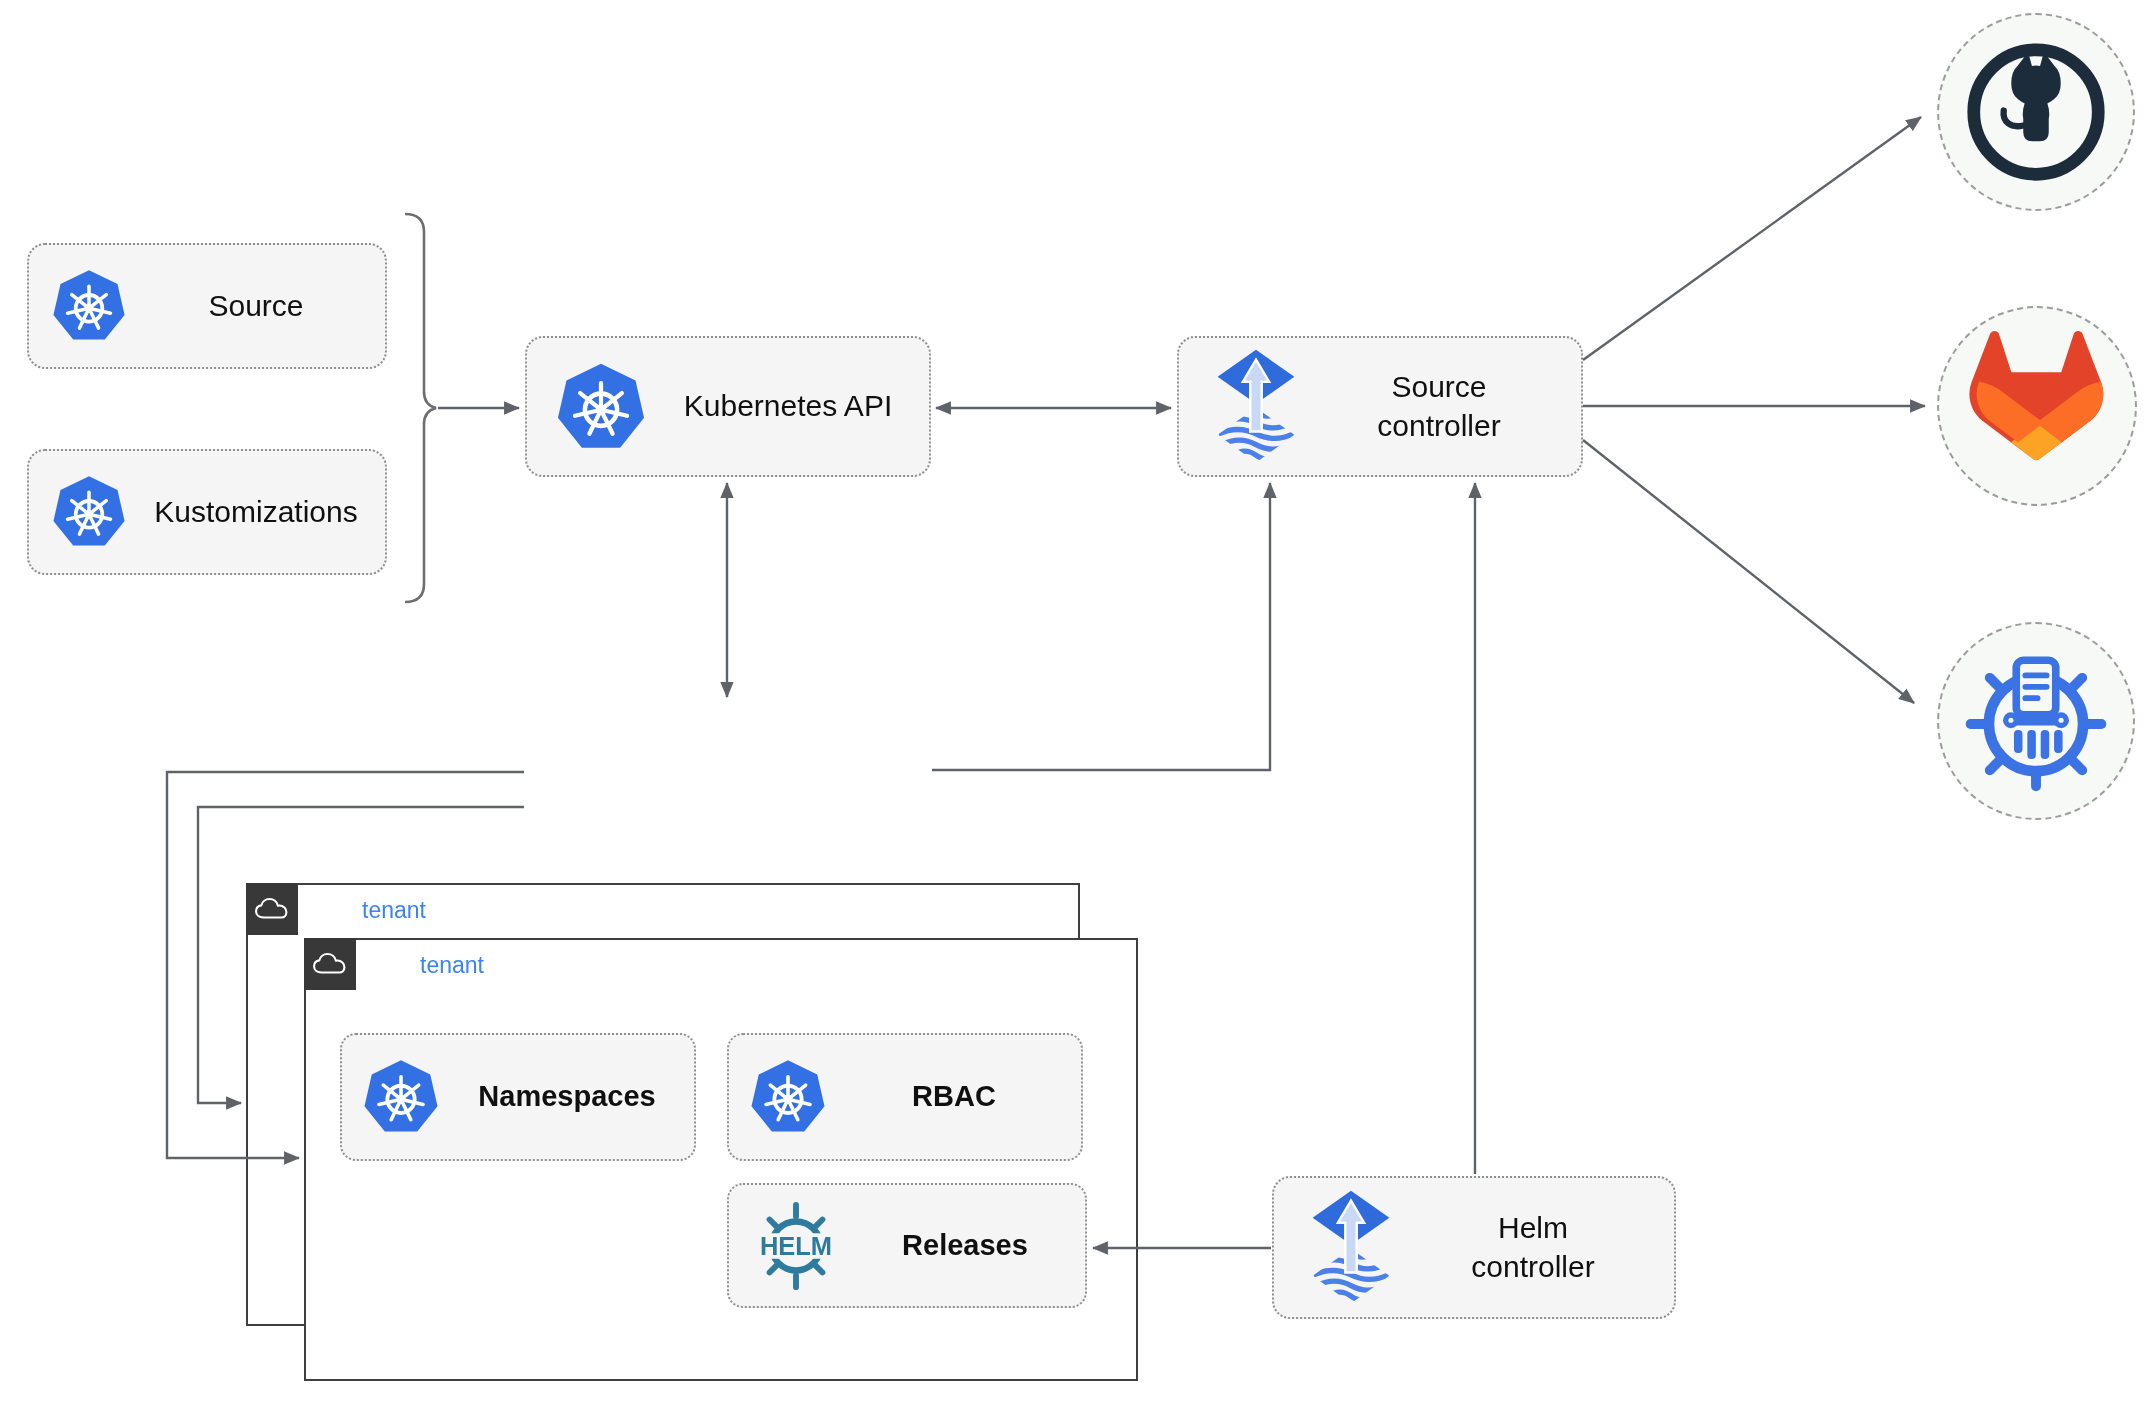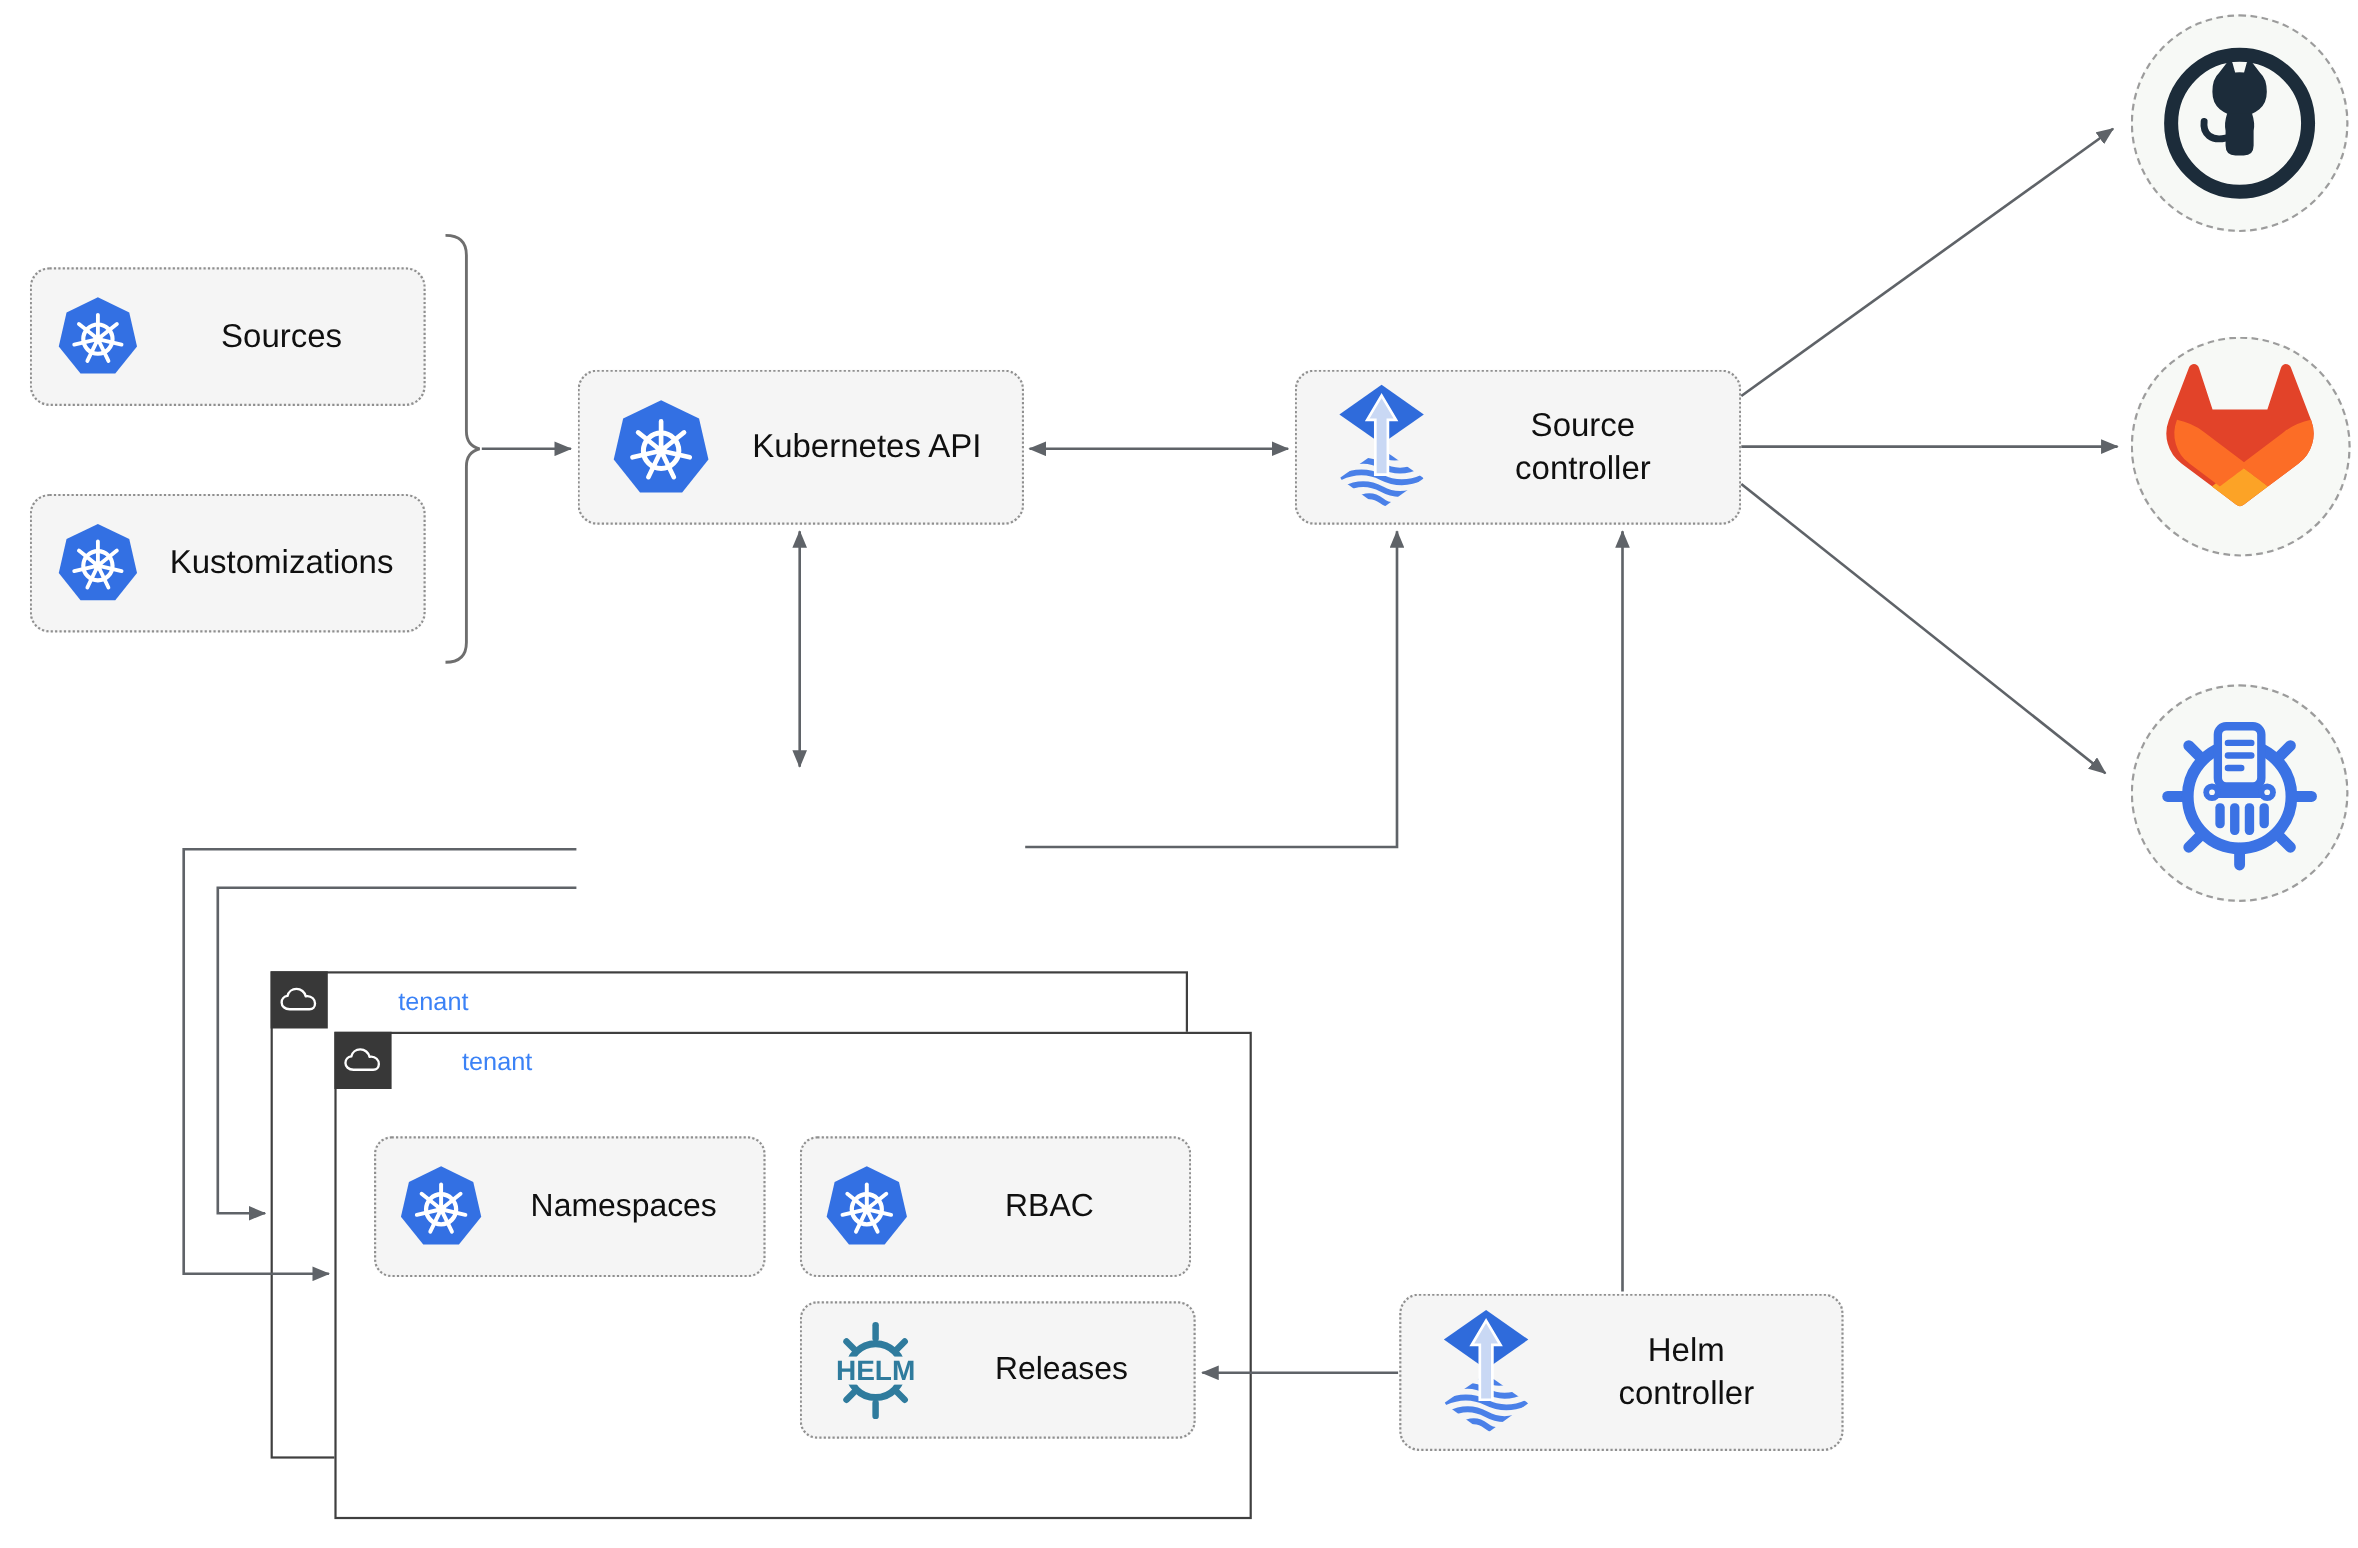--- a/index.html
+++ b/index.html
@@ -9,21 +9,21 @@
   }
   
   .node{
     position:absolute;box-sizing:border-box;background:#f5f5f5;
     border:2px dotted #8f8f8f;border-radius:18px;
     display:flex;align-items:center;z-index:20;
   }
   .node .lbl{flex:1;text-align:center;font-size:30px;color:#101010;line-height:1.28;}
   .node .lbl.wrap{max-width:180px;margin:0 auto;}
   .node .ic{flex:0 0 auto;}
-  .small .lbl{font-size:29px;}
+  .small .lbl{font-size:29px;font-weight:bold;}
   
   .tenant{
     position:absolute;box-sizing:border-box;background:#ffffff;
     border:2.5px solid #3f3f3f;
   }
   .tenant .badge{
     position:absolute;top:-2.5px;left:-2.5px;width:52px;height:52px;
     background:#383838;display:flex;align-items:center;justify-content:center;
   }
   .tenant .tlbl{position:absolute;left:66px;top:12px;font-size:23px;color:#3b82f6;margin-left:48px;}
@@ -96,21 +96,21 @@
           <use href="#sym-cloud"></use>
         </svg>
     </div>
     <div class="tlbl">tenant</div>
   </div>
 
   <div class="node" style="left:27px;top:243px;width:360px;height:126px">
     <svg class="ic" style="margin-left:22px" width="76" height="76">
         <use href="#sym-k8s"></use>
       </svg>
-    <div class="lbl">Sources</div>
+    <div class="lbl">Source</div>
   </div>
 
   <div class="node" style="left:27px;top:449px;width:360px;height:126px">
     <svg class="ic" style="margin-left:22px" width="76" height="76">
         <use href="#sym-k8s"></use>
       </svg>
     <div class="lbl">Kustomizations</div>
   </div>
 
   <div class="node" style="left:525px;top:336px;width:406px;height:141px">

